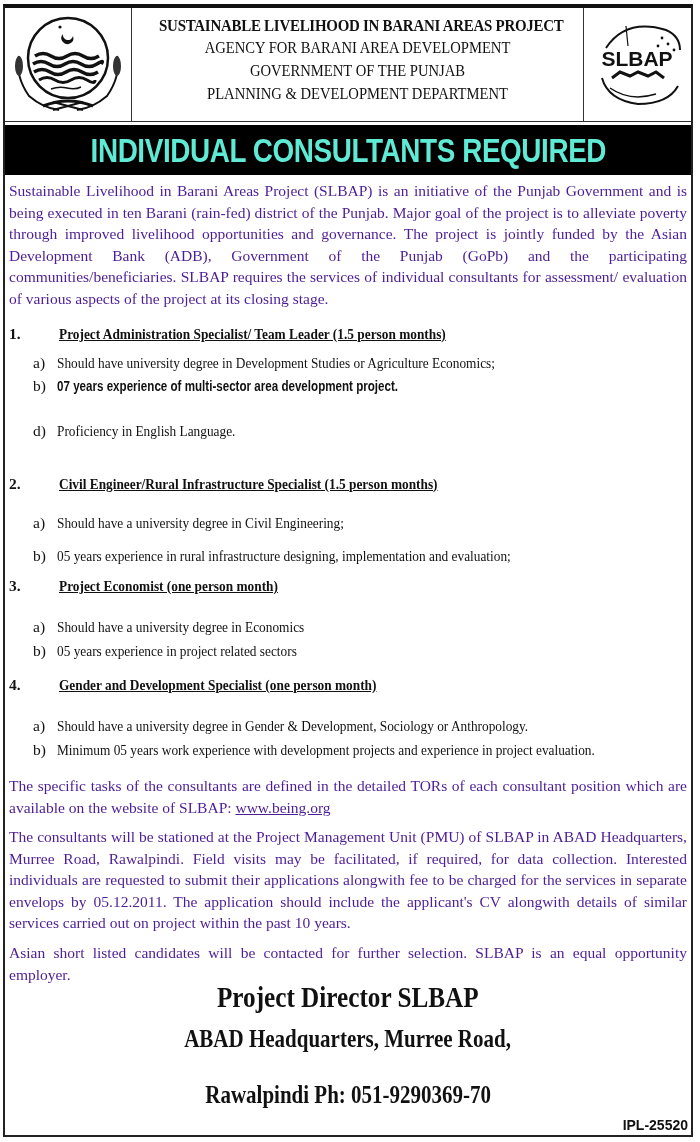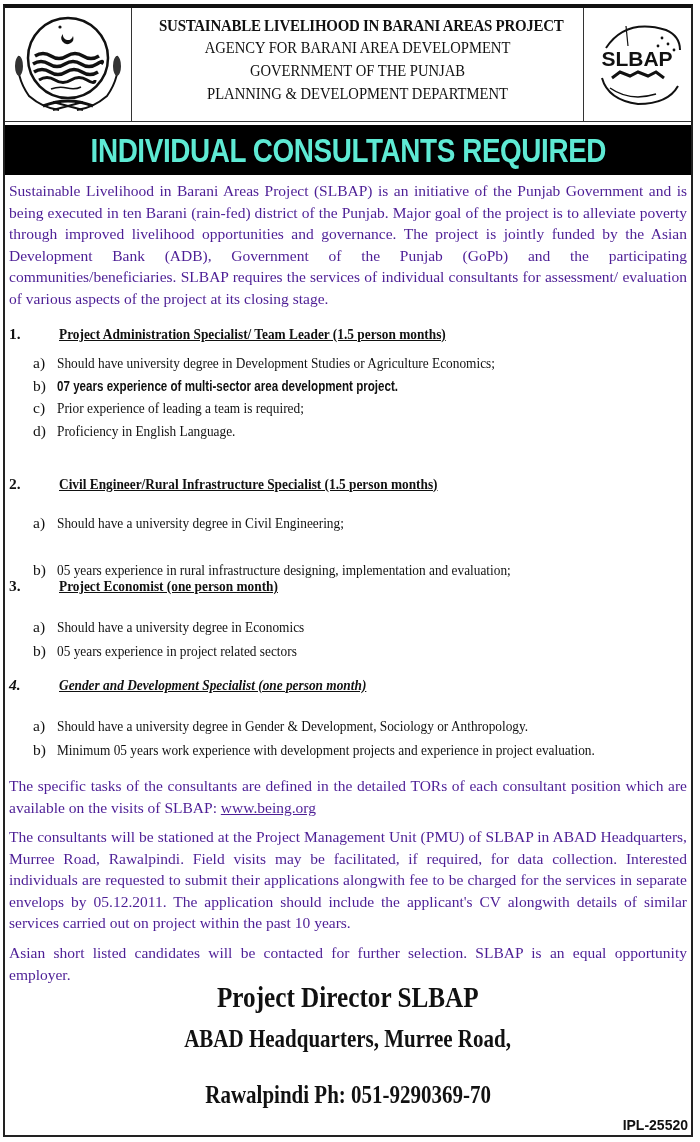--- a/index.html
+++ b/index.html
@@ -123,59 +123,56 @@
 
   <div class="pos-title" style="top:317px;">
     <span class="num">1.</span><span class="t">Project Administration Specialist/ Team Leader (1.5 person months)</span>
   </div>
   <div class="req" style="top:345px;">
     <span class="lbl">a)</span><span class="txt">Should have university degree in Development Studies or Agriculture Economics;</span>
   </div>
   <div class="req bold" style="top:368px;">
     <span class="lbl" style="font-family:'Liberation Serif',serif;font-weight:normal;font-size:15.5px;">b)</span><span class="txt">07 years experience of multi-sector area development project.</span>
   </div>
-  <div class="req" style="top:390px;">
-    <span class="lbl">c)</span><span class="txt">Prior experience of leading a team is required;</span>
-  </div>
   <div class="req" style="top:413px;">
     <span class="lbl">d)</span><span class="txt">Proficiency in English Language.</span>
   </div>
 
   <div class="pos-title" style="top:467px;">
     <span class="num">2.</span><span class="t">Civil Engineer/Rural Infrastructure Specialist (1.5 person months)</span>
   </div>
   <div class="req" style="top:505px;">
     <span class="lbl">a)</span><span class="txt">Should have a university degree in Civil Engineering;</span>
   </div>
-  <div class="req" style="top:552px;">
+  <div class="req" style="top:538px;">
     <span class="lbl">b)</span><span class="txt">05 years experience in rural infrastructure designing, implementation and evaluation;</span>
   </div>
 
   <div class="pos-title" style="top:569px;">
     <span class="num">3.</span><span class="t">Project Economist (one person month)</span>
   </div>
   <div class="req" style="top:609px;">
     <span class="lbl">a)</span><span class="txt">Should have a university degree in Economics</span>
   </div>
   <div class="req" style="top:633px;">
     <span class="lbl">b)</span><span class="txt">05 years experience in project related sectors</span>
   </div>
 
-  <div class="pos-title" style="top:668px;font-style:italic;">
+  <div class="pos-title" style="top:668px;">
     <span class="num">4.</span><span class="t">Gender and Development Specialist (one person month)</span>
   </div>
   <div class="req" style="top:708px;">
     <span class="lbl">a)</span><span class="txt">Should have a university degree in Gender &amp; Development, Sociology or Anthropology.</span>
   </div>
   <div class="req" style="top:732px;">
     <span class="lbl">b)</span><span class="txt">Minimum 05 years work experience with development projects and experience in project evaluation.</span>
   </div>
 
   <div class="body-text" style="top:767px;">
-    <span>The specific tasks of the consultants are defined in the detailed TORs of each consultant position which are available on the visits of SLBAP: </span><span class="link">www.being.org</span>
+    <span>The specific tasks of the consultants are defined in the detailed TORs of each consultant position which are available on the website of SLBAP: </span><span class="link">www.being.org</span>
   </div>
 
   <div class="body-text" style="top:818px;">
     <span>The consultants will be stationed at the Project Management Unit (PMU) of SLBAP in ABAD Headquarters, Murree Road, Rawalpindi. Field visits may be facilitated, if required, for data collection. Interested individuals are requested to submit their applications alongwith fee to be charged for the services in separate envelops by 05.12.2011. The application should include the applicant's CV alongwith details of similar services carried out on project within the past 10 years.</span>
   </div>
 
   <div class="body-text" style="top:934px;">
     <span>Asian short listed candidates will be contacted for further selection. SLBAP is an equal opportunity employer.</span>
   </div>
 

